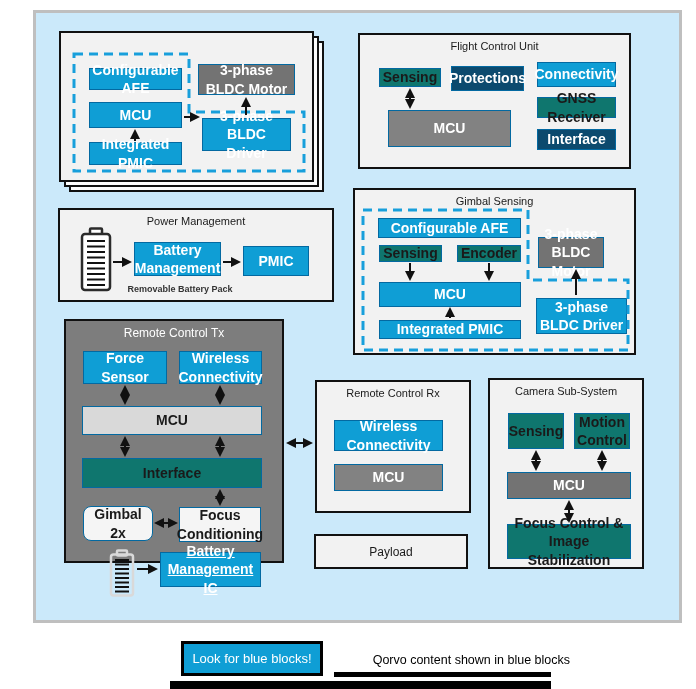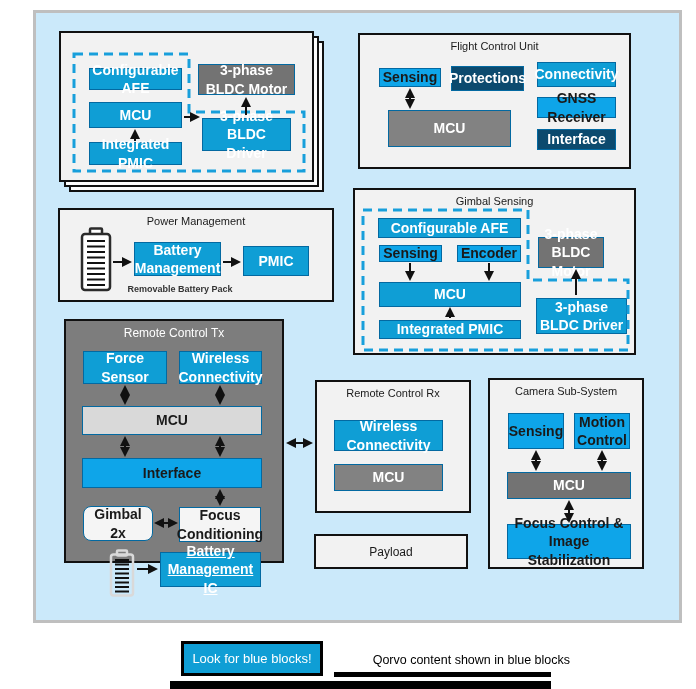--- a/index.html
+++ b/index.html
@@ -10,21 +10,21 @@
   .box{position:absolute;background:#f2f2f2;border:2px solid #111;box-sizing:border-box;}
   .sheet{position:absolute;background:#fdfdfd;border:2px solid #111;box-sizing:border-box;}
   .box-title{position:absolute;left:0;right:0;top:5px;text-align:center;
              font-size:11px;color:#1a1a1a;white-space:nowrap;}
   .dark-box{background:#7d7d7d;}
   .dark-box .box-title{color:#fff;font-size:12px;}
   .b{position:absolute;display:flex;align-items:center;justify-content:center;
      text-align:center;font-size:14px;font-weight:700;line-height:1.3;
      box-sizing:border-box;border:1px solid #0369a1;padding:1px 2px;}
   .blue{background:#0f9ed5;color:#fff;}
-  .light{background:#0ea5e9;color:#1a1a1a;}
+  .light{background:#0f766e;color:#1a1a1a;}
   .lighter{background:#d9d9d9;color:#1a1a1a;}
   .near-white{background:#f5f5f5;color:#1a1a1a;}
   .dark{background:#737373;color:#fff;}
   .darker{background:#0c4a6e;color:#fff;}
   .med{background:#828282;color:#fff;}
   .caption{position:absolute;font-size:9px;font-weight:700;color:#333;}
   #overlay{position:absolute;left:0;top:0;pointer-events:none;}
   #legend-button{position:absolute;left:181px;top:641px;width:142px;height:35px;
      background:#0f9ed5;border:3px solid #000;box-sizing:border-box;color:#fff;
      display:flex;align-items:center;justify-content:center;font-size:13px;}

